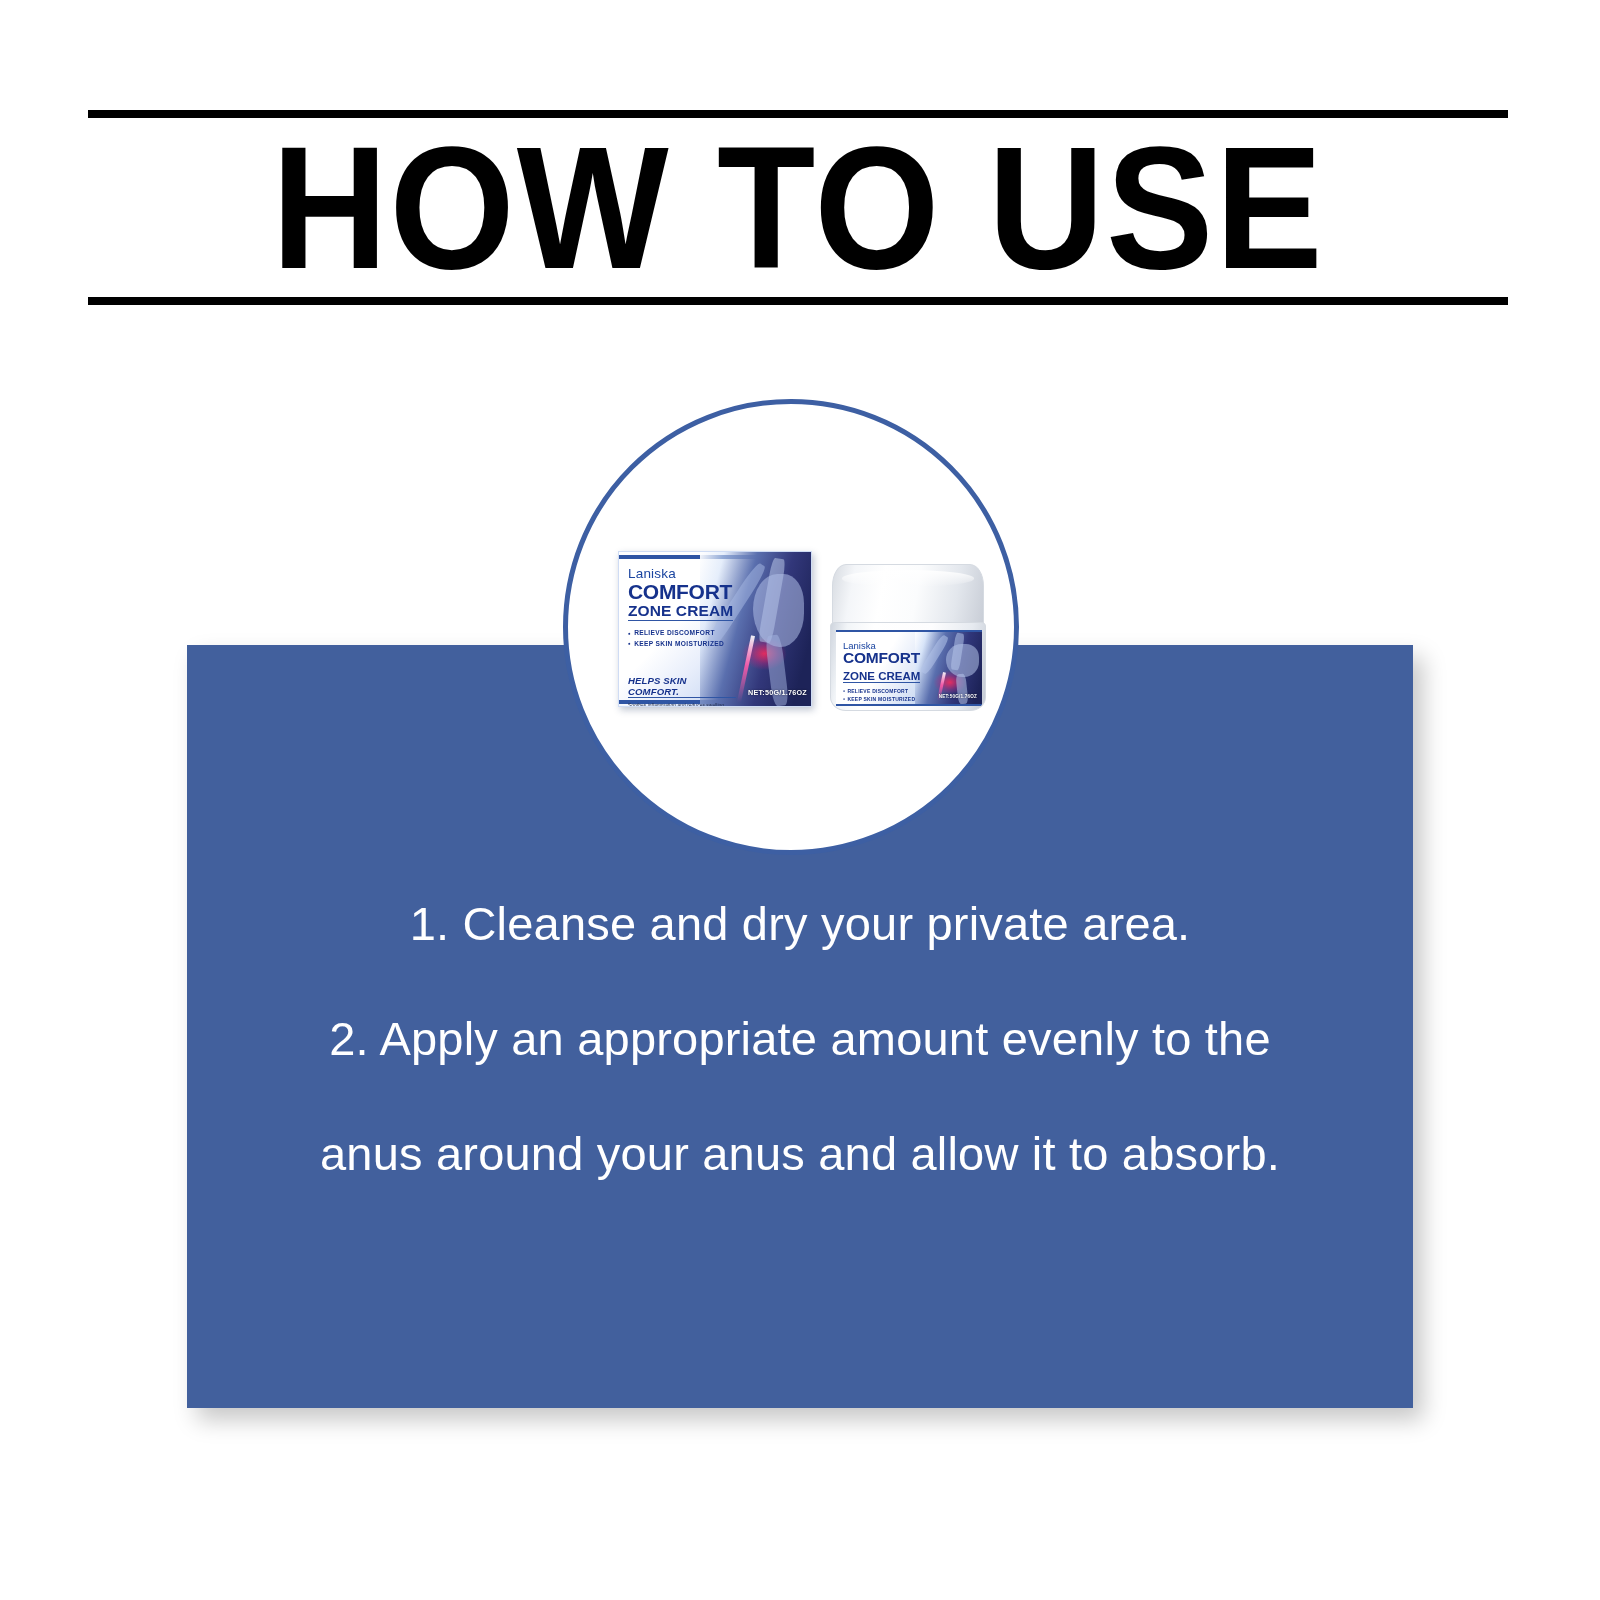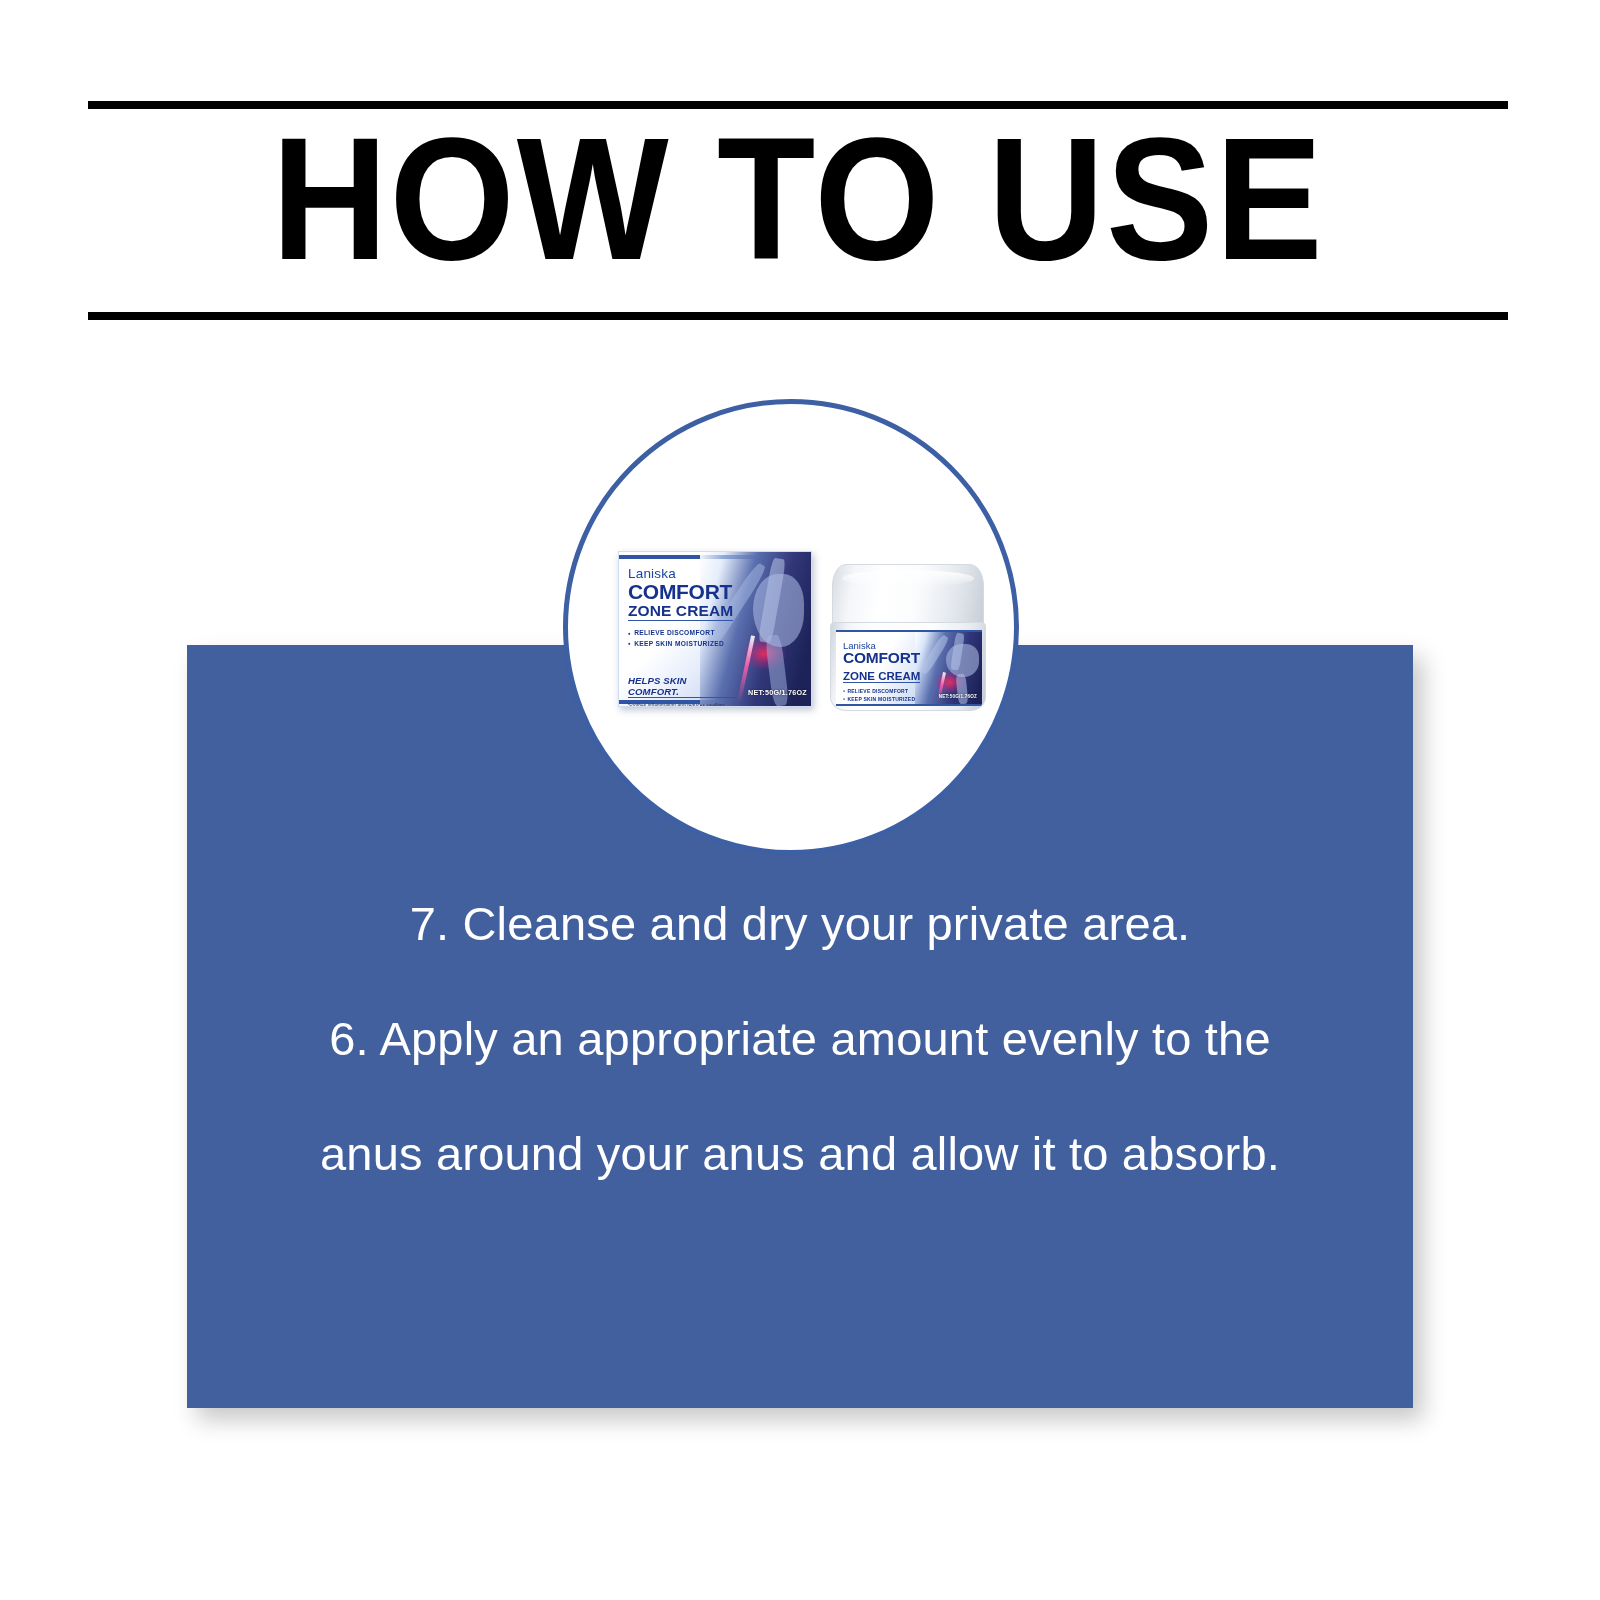--- a/index.html
+++ b/index.html
@@ -13,23 +13,23 @@
     position: relative;
     overflow: hidden;
     font-family: "Liberation Sans", sans-serif;
     -webkit-font-smoothing: antialiased;
   }
 
   
   #header-block {
     position: absolute;
     left: 88px;
-    top: 101px;
+    top: 110px;
     width: 1420px;
-    height: 219px;
+    height: 195px;
   }
   .rule {
     position: absolute;
     left: 0;
     width: 100%;
     height: 8px;
     background: #000000;
   }
   #rule-top { top: 0; }
   #rule-bottom { bottom: 0; }
@@ -354,22 +354,22 @@
 
 <div id="header-block">
   <div class="rule" id="rule-top"></div>
   <div id="page-title">HOW TO USE</div>
   <div class="rule" id="rule-bottom"></div>
 </div>
 
 <div id="blue-panel"></div>
 
 <div id="instructions">
-  <div class="step step-gap-1">7. Cleanse and dry your private area.</div>
-  <div class="step step-gap-2">6. Apply an appropriate amount evenly to the</div>
+  <div class="step step-gap-1">1. Cleanse and dry your private area.</div>
+  <div class="step step-gap-2">2. Apply an appropriate amount evenly to the</div>
   <div class="step">anus around your anus and allow it to absorb.</div>
 </div>
 
 <div id="product-medallion"></div>
 
 <div id="product-box">
   <div class="box-top-bar"></div>
   <div class="box-bottom-bar"></div>
 
   <div id="box-art">

